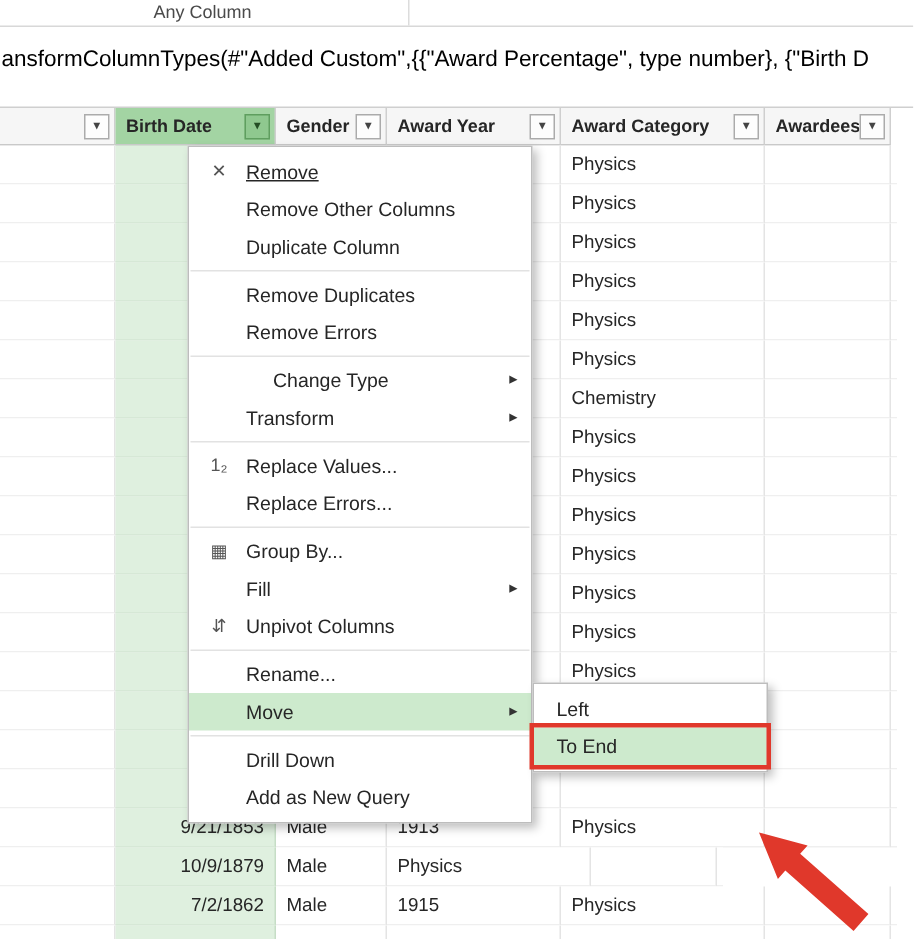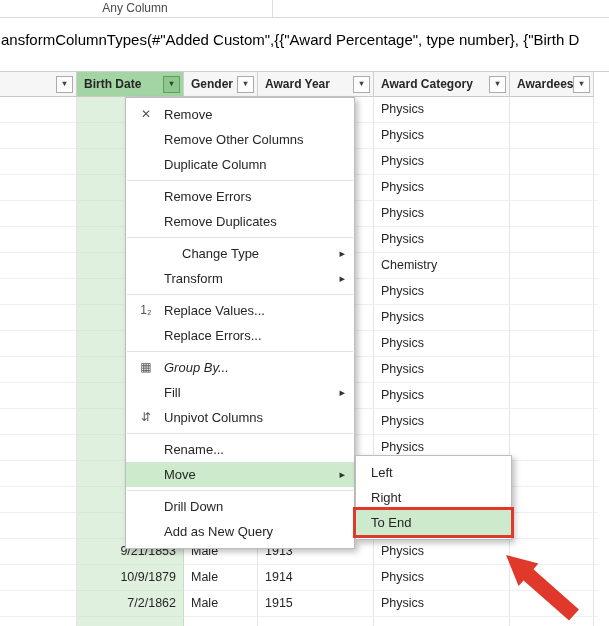--- a/index.html
+++ b/index.html
@@ -278,21 +278,20 @@
         <div class="cell c2">Male</div>
         <div class="cell c3">1913</div>
         <div class="cell c4">Physics</div>
         <div class="cell c5"></div>
         <div class="cell c6"></div>
       </div>
       <div class="trow">
         <div class="cell c0"></div>
         <div class="cell c1 sel right">10/9/1879</div>
         <div class="cell c2">Male</div>
-        <div class="cell c3">1914</div>
         <div class="cell c4">Physics</div>
         <div class="cell c5"></div>
         <div class="cell c6"></div>
       </div>
       <div class="trow">
         <div class="cell c0"></div>
         <div class="cell c1 sel right">7/2/1862</div>
         <div class="cell c2">Male</div>
         <div class="cell c3">1915</div>
         <div class="cell c4">Physics</div>
@@ -304,47 +303,46 @@
         <div class="cell c1 sel right"></div>
         <div class="cell c2"></div>
         <div class="cell c3"></div>
         <div class="cell c4"></div>
         <div class="cell c5"></div>
         <div class="cell c6"></div>
       </div>
     </div>
 
   <div class="context-menu">
-      <div class="mitem"><div class="micon">✕</div><div class="mlabel" style="display: inline;">Remove</div></div>
+      <div class="mitem"><div class="micon">✕</div><div class="mlabel" style="display: inline; text-decoration: underline;">Remove</div></div>
       <div class="mitem"><div class="mlabel" style="display: inline;">Remove Other Columns</div></div>
       <div class="mitem"><div class="mlabel" style="display: inline;">Duplicate Column</div></div>
       <div class="msep"></div>
+      <div class="mitem"><div class="mlabel" style="display: inline;">Remove Duplicates</div></div>
       <div class="mitem"><div class="mlabel" style="display: inline;">Remove Errors</div></div>
-      <div class="mitem"><div class="mlabel" style="display: inline;">Remove Duplicates</div></div>
       <div class="msep"></div>
       <div class="mitem"><div class="mlabel" style="display: inline; margin-left: 18px;">Change Type</div><div class="marrow">▸</div></div>
       <div class="mitem"><div class="mlabel" style="display: inline;">Transform</div><div class="marrow">▸</div></div>
       <div class="msep"></div>
       <div class="mitem"><div class="micon">1₂</div><div class="mlabel" style="display: inline;">Replace Values...</div></div>
       <div class="mitem"><div class="mlabel" style="display: inline;">Replace Errors...</div></div>
       <div class="msep"></div>
-      <div class="mitem"><div class="micon">▦</div><div class="mlabel" style="display: inline; font-style: italic;">Group By...</div></div>
+      <div class="mitem"><div class="micon">▦</div><div class="mlabel" style="display: inline;">Group By...</div></div>
       <div class="mitem"><div class="mlabel" style="display: inline;">Fill</div><div class="marrow">▸</div></div>
       <div class="mitem"><div class="micon">⇵</div><div class="mlabel" style="display: inline;">Unpivot Columns</div></div>
       <div class="msep"></div>
       <div class="mitem"><div class="mlabel" style="display: inline;">Rename...</div></div>
       <div class="mitem hl"><div class="mlabel" style="display: inline;">Move</div><div class="marrow">▸</div></div>
       <div class="msep"></div>
       <div class="mitem"><div class="mlabel" style="display: inline;">Drill Down</div></div>
       <div class="mitem"><div class="mlabel" style="display: inline;">Add as New Query</div></div>
     </div>
 
   <div class="submenu">
       <div class="sitem">Left</div>
-      <div class="sitem">Right</div>
       <div class="sitem hl annotated">To End</div>
     </div>
 
   <svg class="arrow" viewBox="0 0 88 74">
     <polygon points="6,6 38.4,14.6 33.45,20.2 78.95,60.4 69.05,71.6 23.55,31.4 18.6,37" fill="#e0382b"></polygon>
   </svg>
 
 </div>
 
 </body></html>

